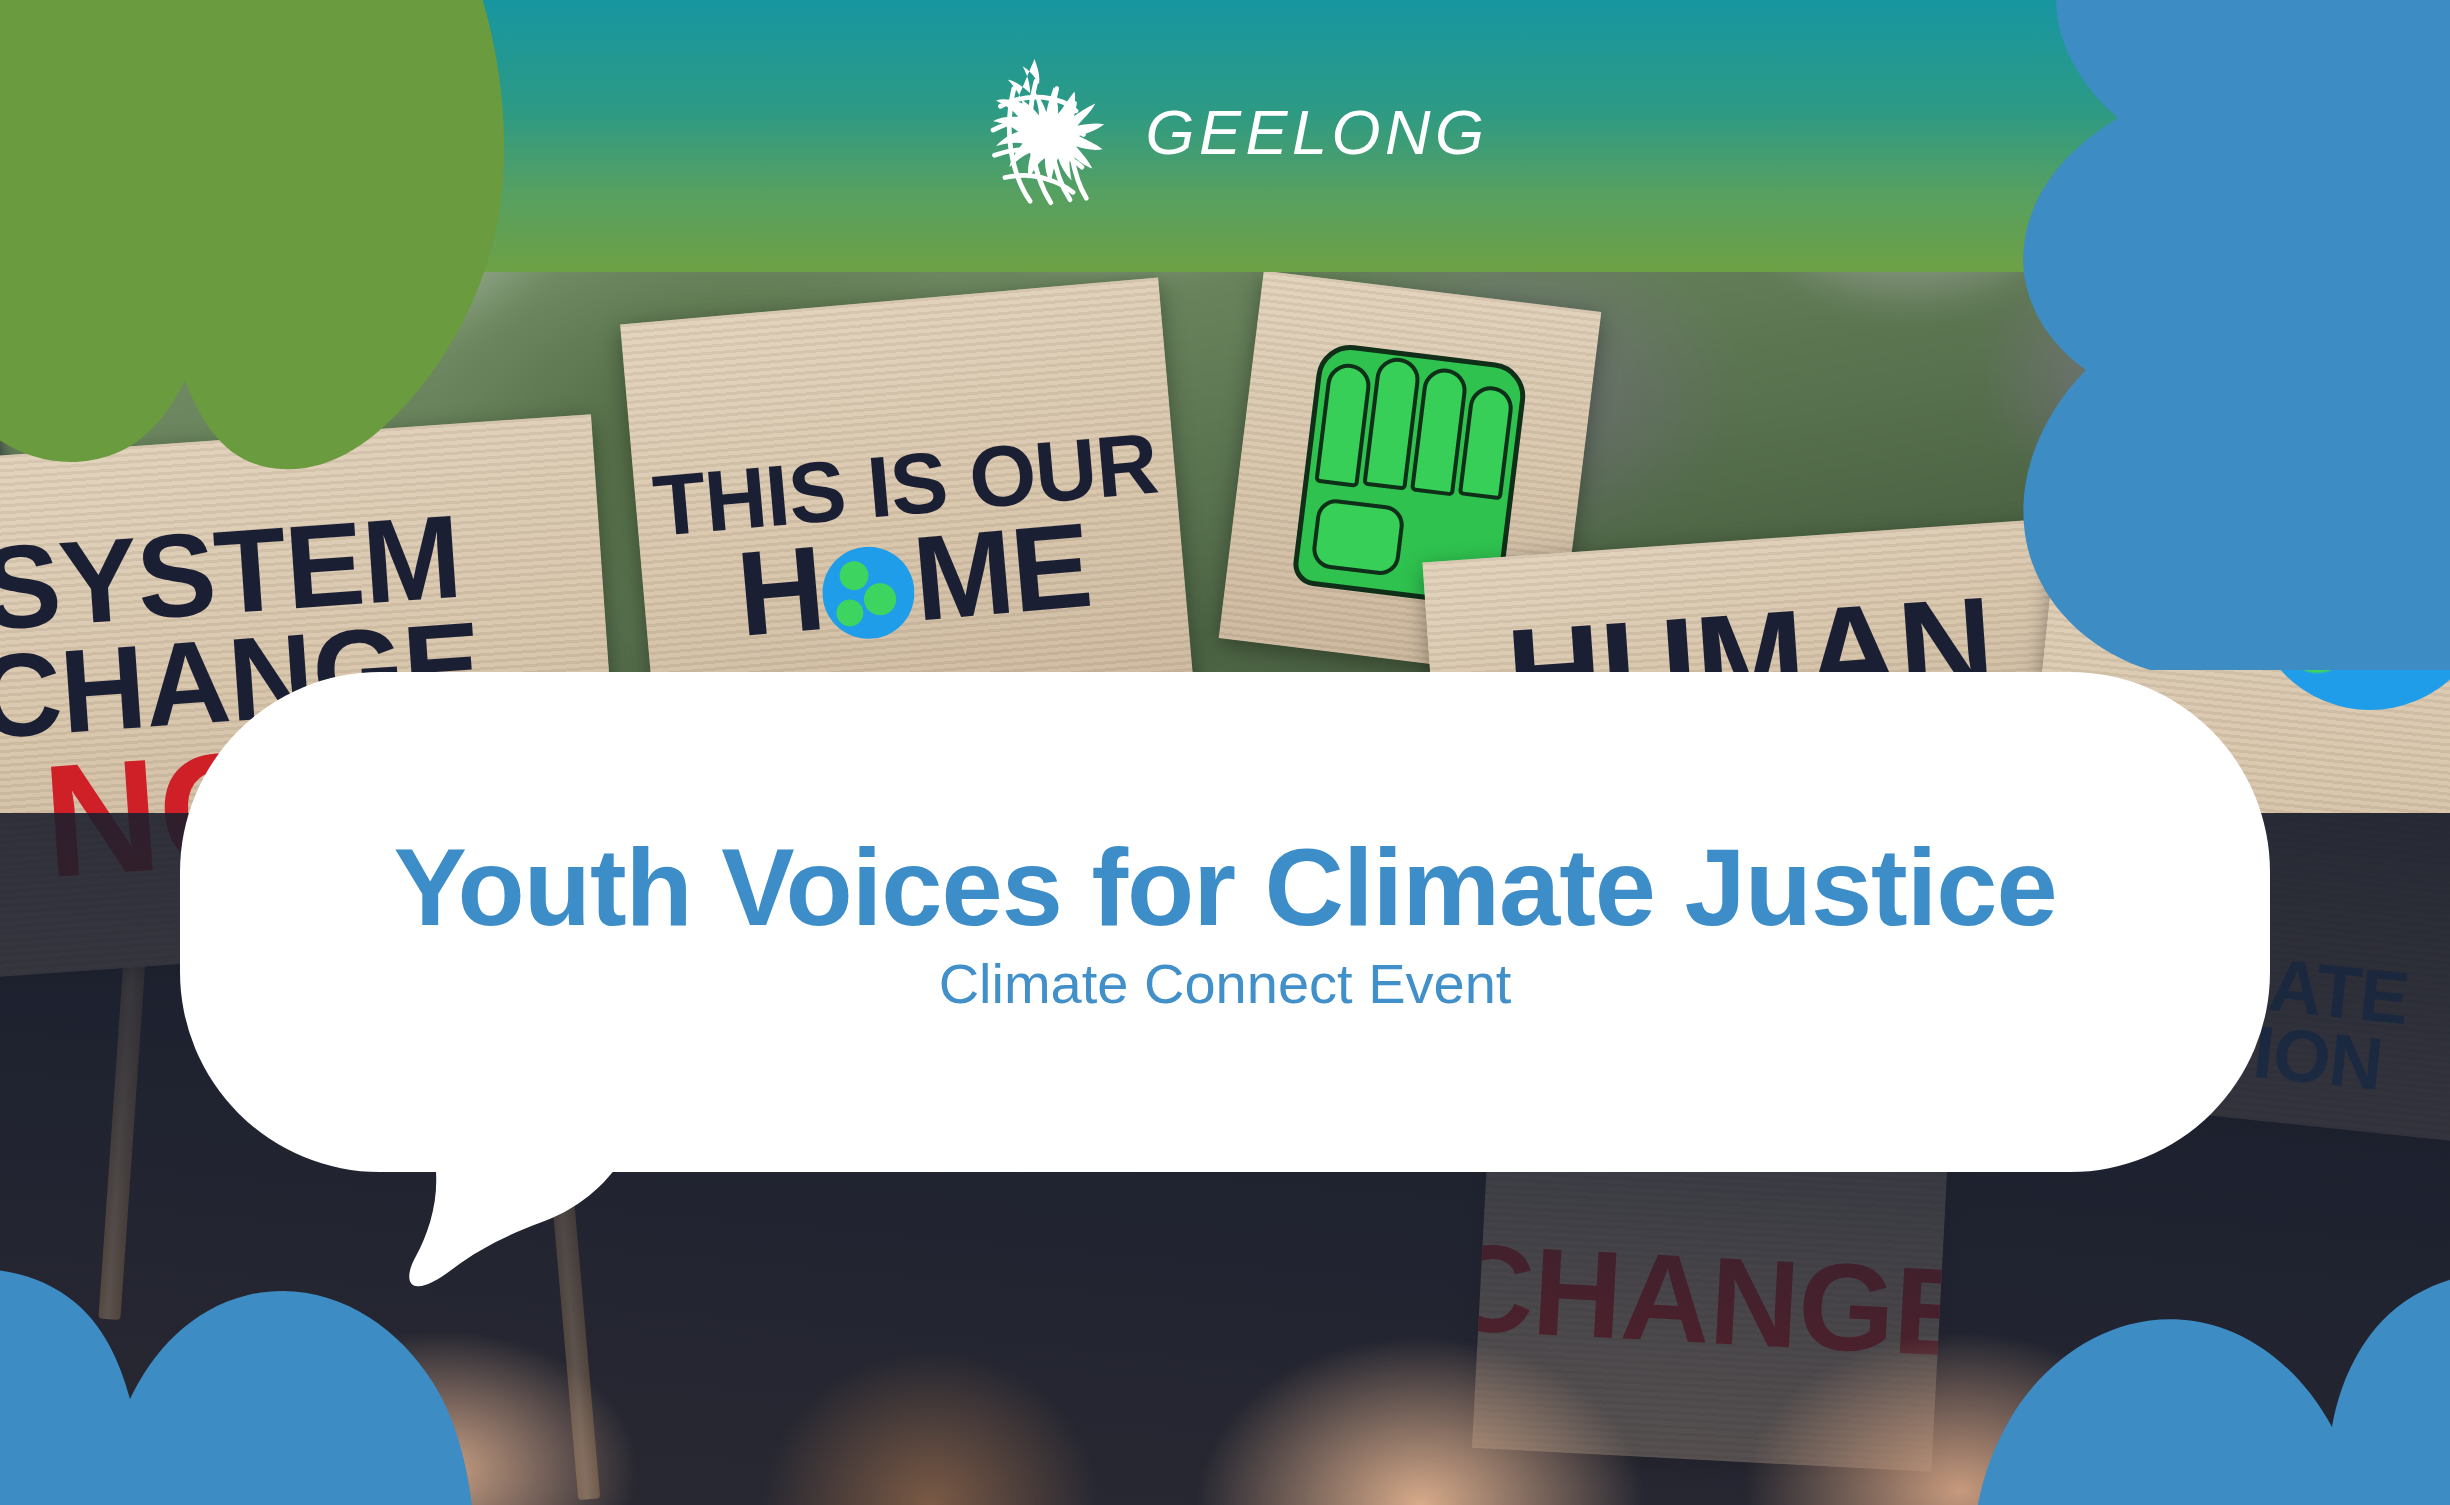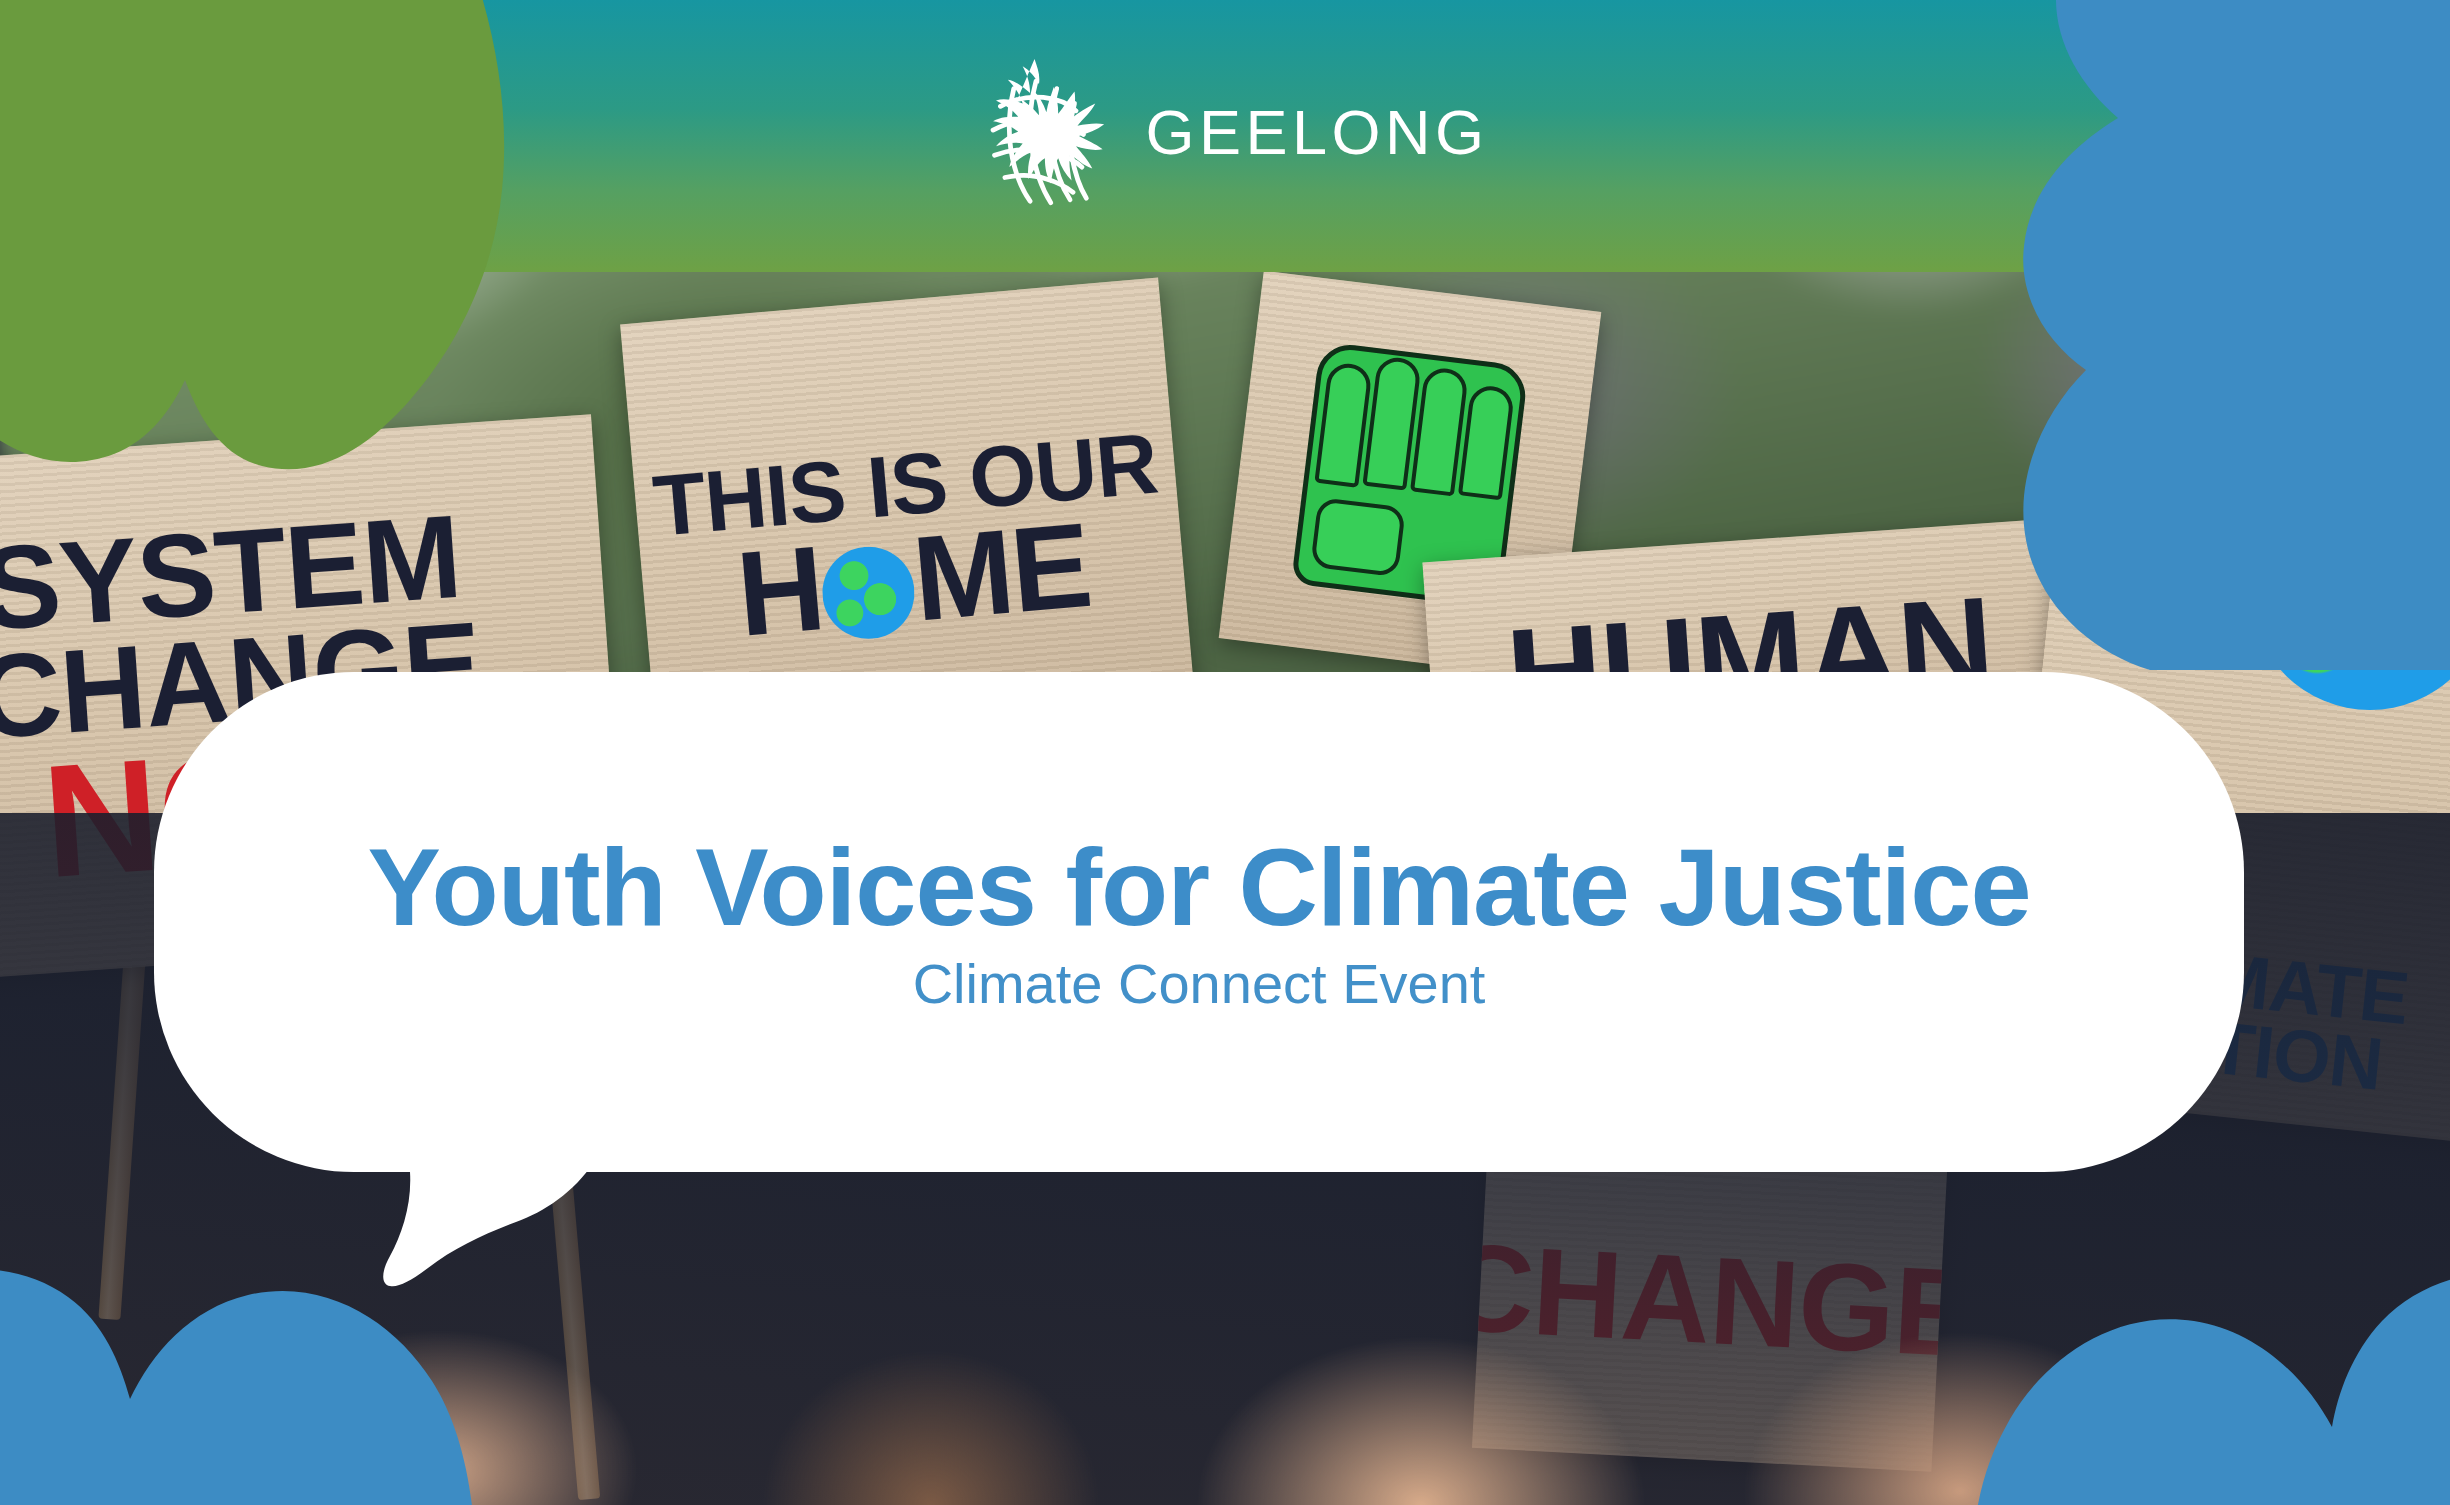--- a/index.html
+++ b/index.html
@@ -78,38 +78,38 @@
   .fist b{position:absolute;left:6%;bottom:6%;width:44%;height:30%;border:4px solid #0f2f18;border-radius:20px;background:#37cf58;}
 
   
   .header{
     position:absolute;left:0;top:0;width:100%;height:272px;
     background:linear-gradient(180deg,#1796a1 0%,#2c9a85 40%,#55a062 70%,#6ea145 100%);
     display:flex;align-items:center;justify-content:center;gap:34px;
     z-index:30;
   }
   .logo-mark{width:150px;height:160px;flex:0 0 auto;}
-  .logo-text{display:flex;flex-direction:row;justify-content:center;color:#fff;}
+  .logo-text{display:flex;flex-direction:row;justify-content:center;color:#fff;font-style:italic;}
   .logo-geelong{
     font-size:63px;font-weight:400;letter-spacing:4.5px;line-height:1;
     margin-bottom:8px;
   }
   .logo-sustain{
     font-size:70px;font-weight:900;letter-spacing:.5px;line-height:1;
   }
 
   
   .blob{position:absolute;z-index:40;pointer-events:none;}
   .blob-tl{left:-90px;top:-40px;width:620px;height:560px;}
   .blob-tr{right:-60px;top:-30px;width:560px;height:700px;}
   .blob-bl{left:-120px;bottom:-90px;width:680px;height:420px;}
   .blob-br{right:-110px;bottom:-90px;width:700px;height:420px;}
 
   
-  .bubble-wrap{position:absolute;left:154px;top:672px;width:2090px;height:620px;z-index:60;}
+  .bubble-wrap{position:absolute;left:180px;top:672px;width:2090px;height:620px;z-index:60;}
   .bubble-body{
     position:absolute;left:0;top:0;width:2090px;height:500px;
     background:#fff;border-radius:200px;
   }
   .bubble-tail{position:absolute;left:140px;top:400px;width:320px;height:220px;}
   .bubble-content{
     position:absolute;left:0;top:0;width:2090px;height:500px;
     display:flex;flex-direction:column;align-items:center;justify-content:center;
     z-index:3;
   }

